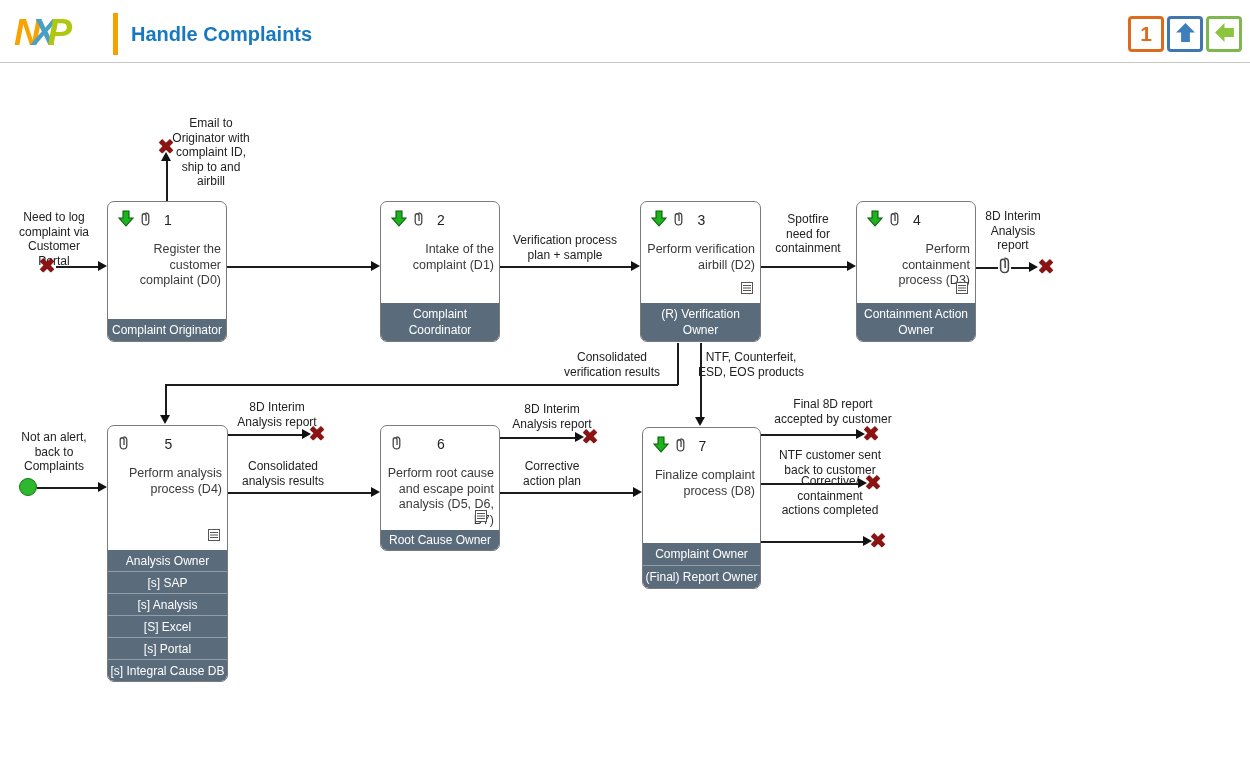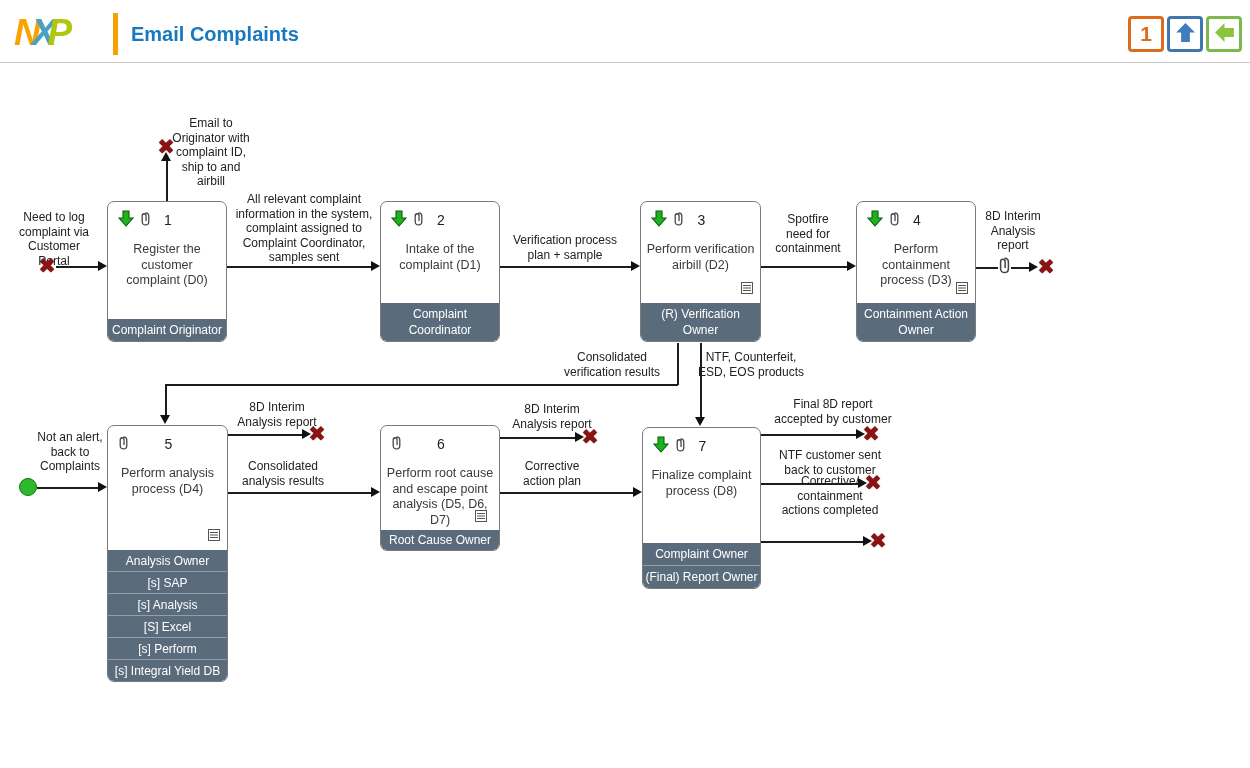--- a/index.html
+++ b/index.html
@@ -22,21 +22,21 @@
   #btn-page { left:1128px; border:3px solid #dd6b1d; color:#dd6b1d; font-size:21px; font-weight:bold; }
   #btn-up   { left:1167px; border:3px solid #3f76ad; }
   #btn-back { left:1206px; border:3px solid #7db74d; }
 
   
   .node { position:absolute; background:#fff; border:1.5px solid #7a7a7a; border-radius:7px;
           overflow:hidden; display:flex; flex-direction:column; z-index:3; cursor:pointer; }
   .node-body { position:relative; flex:1; }
   .node-iconrow { position:relative; height:20px; margin:8px 8px 0 10px; display:flex; align-items:center; gap:6px; }
   .node-num { position:absolute; left:50%; transform:translateX(-50%); font-size:14px; color:#222; }
-  .node-title { margin-top:12px; padding:0 5px; text-align:center; font-size:12.5px; line-height:15.5px; color:#3a3a3a; }
+  .node-title { margin-top:12px; padding:0 5px; text-align:right; font-size:12.5px; line-height:15.5px; color:#3a3a3a; }
   .note { position:absolute; right:7px; bottom:5px; }
   .node-roles { background:#5a6b7c; color:#fff; font-size:12px; line-height:16px; text-align:center; }
   .role-row { padding:3px 2px; }
   .role-row + .role-row { border-top:1px solid rgba(255,255,255,.35); }
   .roles-tall .role-row { padding:2.5px 2px;text-align:center; }
 
   
   .seg { position:absolute; background:#1c1c1c; z-index:1; }
   .seg-h { height:1.6px; }
   .seg-v { width:1.6px; }
@@ -57,21 +57,21 @@
 <body>
 
 <div id="canvas">
 
   <div id="logo">
     <span class="logo-n">N</span>
     <span class="logo-x">X</span>
     <span class="logo-p">P</span>
   </div>
   <div id="brand-bar"></div>
-  <div id="page-title">Email Complaints</div>
+  <div id="page-title">Handle Complaints</div>
   <div id="header-rule"></div>
 
   <div id="btn-page" class="hbtn">
     <span>1</span>
   </div>
   <div id="btn-up" class="hbtn">
     <span>
       <svg width="23" height="23" viewBox="0 0 22 22">
           <path d="M11 2 L20 11 H15.2 V20 H6.8 V11 H2 Z" fill="#3f7ebc"></path>
         </svg>
@@ -124,38 +124,33 @@
 
   <div class="lbl" style="left:4px;top:210px;width:100px">Need to log
 complaint via
 Customer
 Portal</div>
   <div class="lbl" style="left:151px;top:116px;width:120px">Email to
 Originator with
 complaint ID,
 ship to and
 airbill</div>
-  <div class="lbl" style="left:233px;top:192px;width:142px">All relevant complaint
-information in the system,
-complaint assigned to
-Complaint Coordinator,
-samples sent</div>
   <div class="lbl" style="left:495px;top:233px;width:140px">Verification process
 plan + sample</div>
   <div class="lbl" style="left:758px;top:212px;width:100px">Spotfire
 need for
 containment</div>
   <div class="lbl" style="left:968px;top:209px;width:90px">8D Interim
 Analysis
 report</div>
   <div class="lbl" style="left:532px;top:350px;width:160px">Consolidated
 verification results</div>
   <div class="lbl" style="left:685px;top:350px;width:132px">NTF, Counterfeit,
 ESD, EOS  products</div>
-  <div class="lbl" style="left:20px;top:430px;width:100px">Not an alert,
+  <div class="lbl" style="left:4px;top:430px;width:100px">Not an alert,
 back to
 Complaints</div>
   <div class="lbl" style="left:217px;top:400px;width:120px">8D Interim
 Analysis report</div>
   <div class="lbl" style="left:213px;top:459px;width:140px">Consolidated
 analysis results</div>
   <div class="lbl" style="left:492px;top:402px;width:120px">8D Interim
 Analysis report</div>
   <div class="lbl" style="left:502px;top:459px;width:100px">Corrective
 action plan</div>
@@ -280,22 +275,22 @@
             <line x1="2" y1="3.5" x2="10" y2="3.5" stroke="#555"></line>
             <line x1="2" y1="6" x2="10" y2="6" stroke="#555"></line>
             <line x1="2" y1="8.5" x2="10" y2="8.5" stroke="#555"></line>
           </svg></span>
     </div>
     <div class="node-roles roles-tall">
       <div class="role-row">Analysis Owner</div>
       <div class="role-row">[s] SAP</div>
       <div class="role-row">[s] Analysis</div>
       <div class="role-row">[S] Excel</div>
-      <div class="role-row">[s] Perform</div>
-      <div class="role-row">[s] Integral Yield DB</div>
+      <div class="role-row">[s] Portal</div>
+      <div class="role-row">[s] Integral Cause DB</div>
     </div>
   </div>
 
   <div class="node" id="n6" style="left:380px;top:425px;width:120px;height:126px">
     <div class="node-body">
       <div class="node-iconrow">
         <span><svg width="11" height="15" viewBox="0 0 12 16">
               <path d="M6 1.8 C8.1 1.8 9.6 3.3 9.6 5.4 L9.6 11.2 C9.6 13.6 8 15 6 15 C4 15 2.4 13.6 2.4 11.2 L2.4 5.2 C2.4 3.8 3.3 2.8 4.5 2.8 C5.7 2.8 6.6 3.8 6.6 5.2 L6.6 10.8" fill="none" stroke="#444" stroke-width="1.4"></path>
             </svg></span>
         <span class="node-num">6</span>

